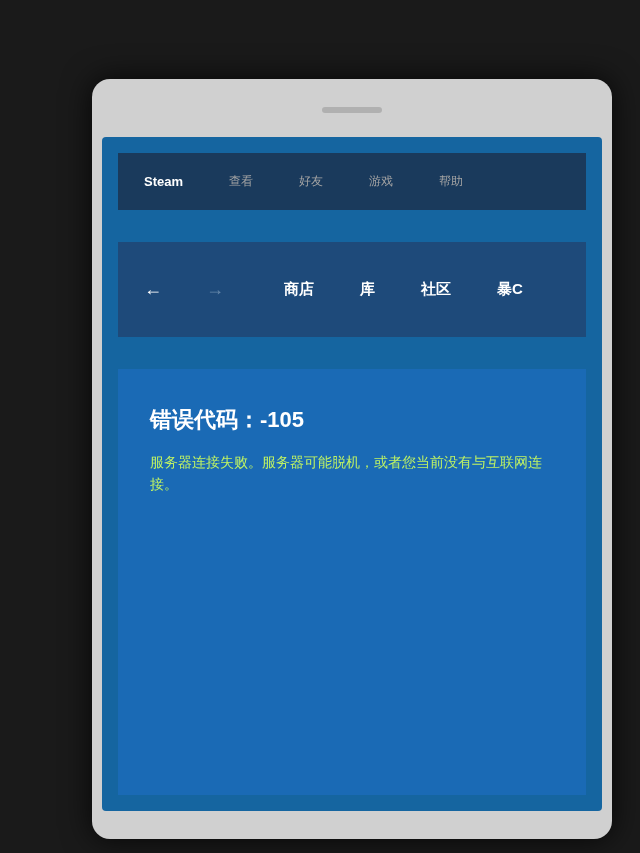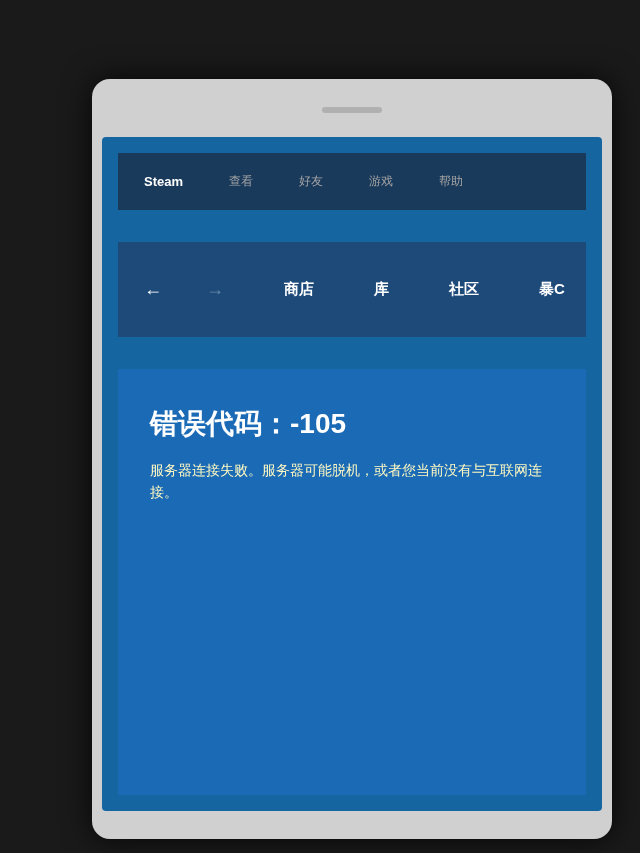--- a/index.html
+++ b/index.html
@@ -85,47 +85,47 @@
       cursor: pointer;
       line-height: 1;
     }
 
     .nav-arrow.disabled {
       color: #6688aa;
     }
 
     .nav-links {
       display: flex;
-      gap: 28px;
+      gap: 14px;
       align-items: center;
     }
 
     .nav-link {
       color: #ffffff;
       font-size: 15px;
       font-weight: bold;
       cursor: pointer;
       white-space: nowrap;
     }
 
     .content-area {
       flex: 1;
       background: #1a6ab5;
       padding: 20px 16px;
     }
 
     .error-code {
       color: #ffffff;
-      font-size: 28px;
+      font-size: 22px;
       font-weight: bold;
       margin-bottom: 14px;
     }
 
     .error-description {
-      color: #fef9c3;
+      color: #bef264;
       font-size: 14px;
       line-height: 1.6;
       font-weight: normal;
     }
   </style>
 </head>
 <body>
 
 <div class="device-frame">
   <div class="device-speaker"></div>

